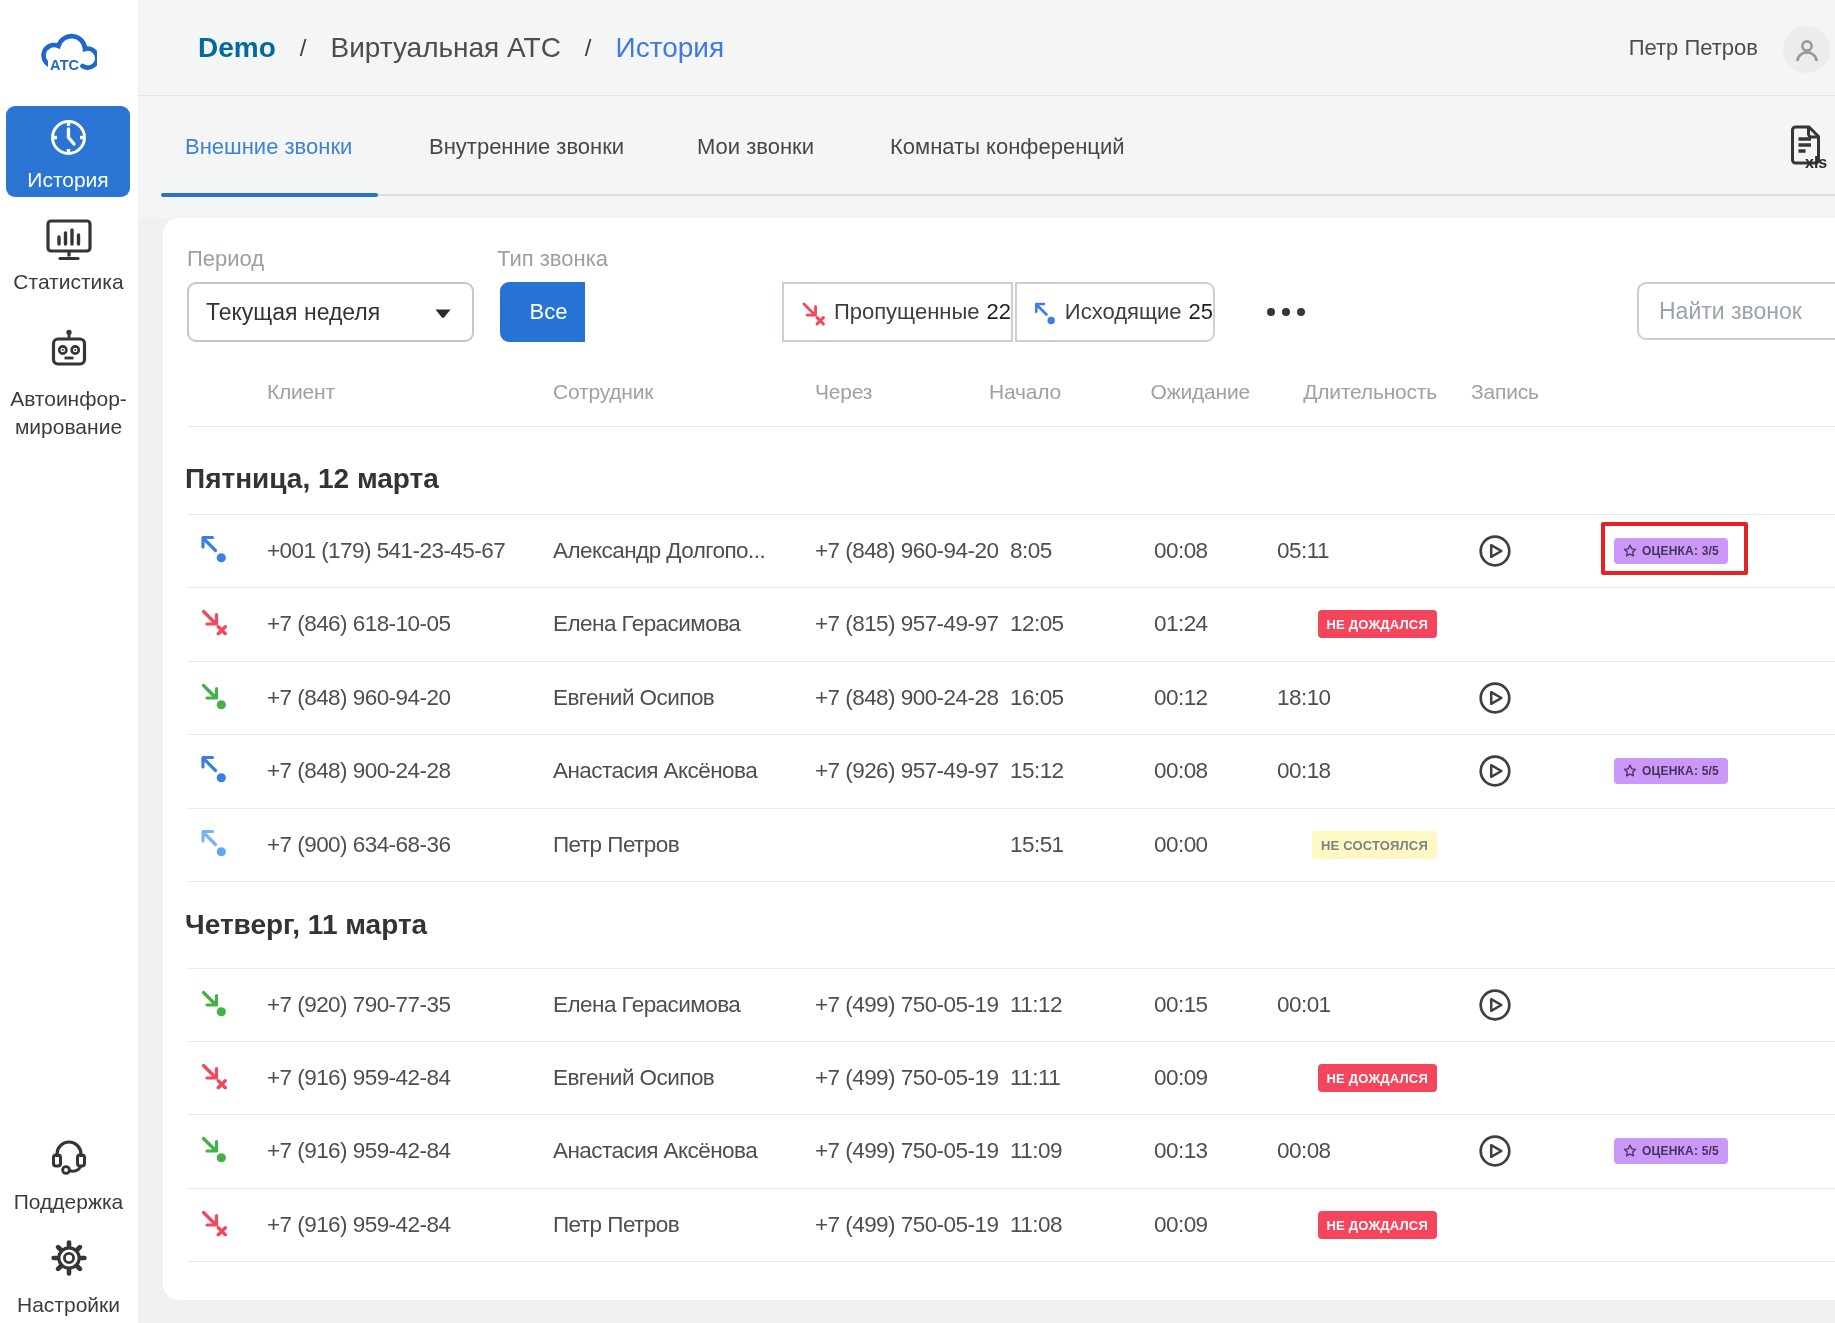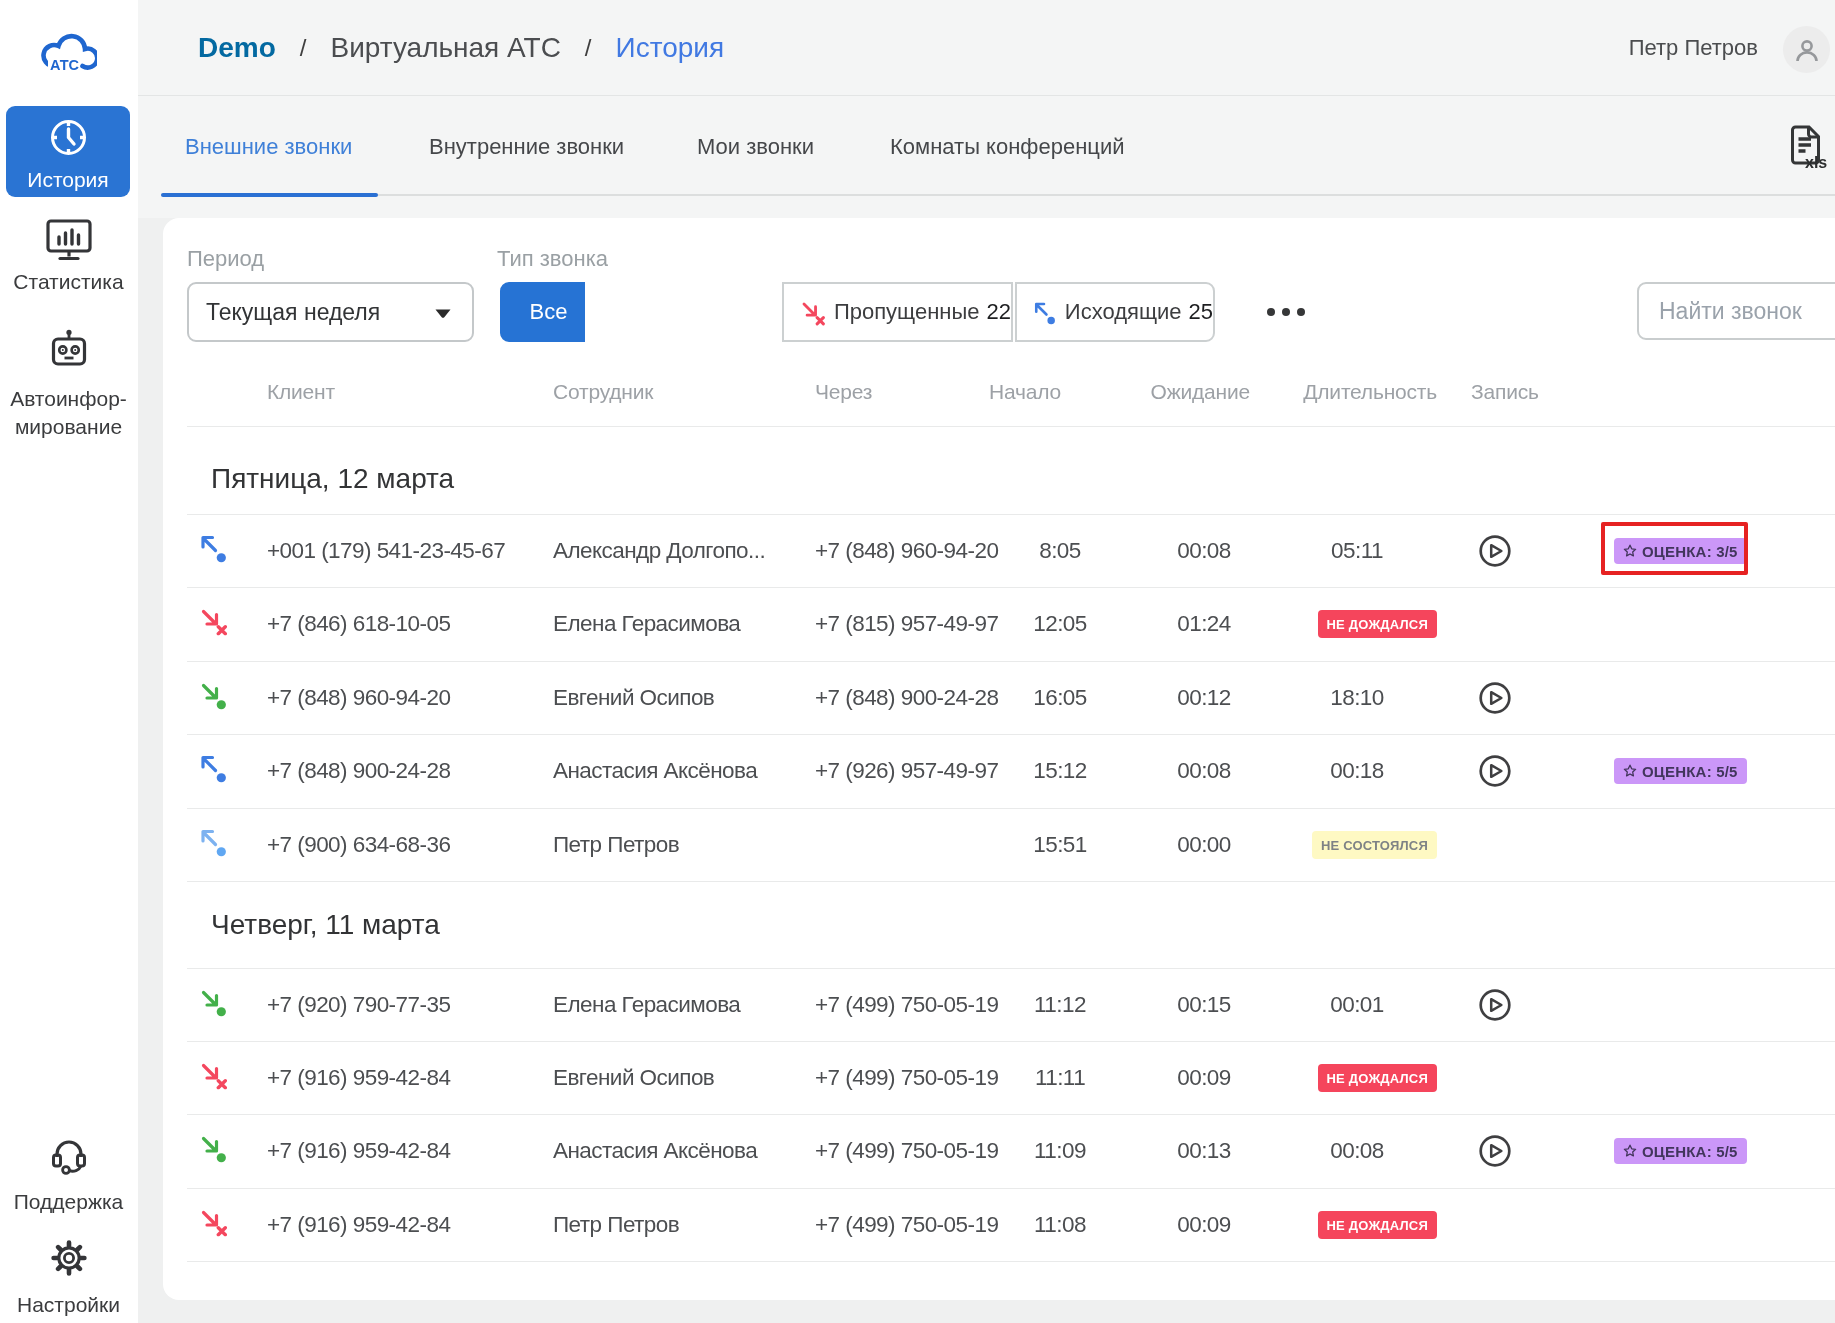--- a/index.html
+++ b/index.html
@@ -29,38 +29,38 @@
 #chipIn{left:424px;width:193px}
 #chipMiss{left:619px;width:231px}
 #chipOut{left:852px;width:200px;border-radius:0 9px 9px 0}
 #dots{position:absolute;left:1104px;top:64px;height:60px;display:flex;align-items:center;gap:7px}
 #dots i{width:8px;height:8px;border-radius:50%;background:#363738;display:block}
 #search{position:absolute;left:1474px;top:64px;width:260px;height:58px;border:2px solid #c9cdce;border-radius:9px;background:#fff;display:flex;align-items:center;padding-left:20px;font-size:23px;color:#9aa2ab}
 
 .th{position:absolute;top:162px;font-size:21px;letter-spacing:-0.2px;color:#9da1a6;white-space:nowrap}
 .th.r{text-align:right}
 .hr{position:absolute;left:24px;right:0;height:1px;background:#e9eaea}
-.daterow{position:absolute;left:48px;font-size:28px;font-weight:normal;color:#323335;line-height:28px;white-space:nowrap}
+.daterow{position:absolute;left:22px;font-size:28px;font-weight:bold;color:#323335;line-height:28px;white-space:nowrap}
 .row{position:absolute;left:0;width:100%;height:74px}
 .cell{position:absolute;top:50%;transform:translateY(-50%);font-size:22.5px;letter-spacing:-0.55px;color:#4c4e51;white-space:nowrap}
-.cell.r{text-align:center}
+.cell.r{text-align:left}
 .c-icon{left:36px;width:28px;height:29px;margin-top:-3px}
 .c-phone{left:104px}
 .c-name{left:390px}
 .c-via{left:652px}
 .c-start{left:847px;width:100px}
 .c-wait{left:991px;width:100px}
 .c-dur{left:1114px;width:160px}
 .c-play{left:1315px;width:34px;height:34px}
 .c-rate{left:1451px}
 .stflex{display:flex;justify-content:flex-end}
 .badge{display:inline-flex;align-items:center;height:28px;padding:0 9px;border-radius:4px;font-size:13px;font-weight:bold;letter-spacing:.2px;white-space:nowrap}
 .badge.red{background:#f5455c;color:#fff}
 .badge.gray{background:#fef9c3;color:#7e8285}
-.rate{display:inline-flex;align-items:center;gap:5px;height:26px;padding:0 9px;border-radius:4px;background:#cb97f8;color:#42355c;font-size:15px;font-weight:bold;letter-spacing:.2px}
+.rate{display:inline-flex;align-items:center;gap:5px;height:26px;padding:0 9px;border-radius:4px;background:#cb97f8;color:#42355c;font-size:12px;font-weight:bold;letter-spacing:.2px}
 #redbox{position:absolute;left:1438px;top:304px;width:147px;height:53px;border:4px solid #e62222;border-radius:2px}
 
 #sidebar{position:absolute;left:0;top:0;width:138px;height:1323px;background:#fff}
 #histbtn{position:absolute;left:6px;top:106px;width:124px;height:91px;background:#2a74d3;border-radius:9px}
 #histbtn span{position:absolute;left:0;width:100%;top:62px;text-align:center;font-size:21px;color:#fff}
 .sbitem{position:absolute;left:0;width:137px;text-align:center;font-size:21px;color:#3b3c3e}
 </style>
 </head>
 <body>
 <div id="topzone"></div>

